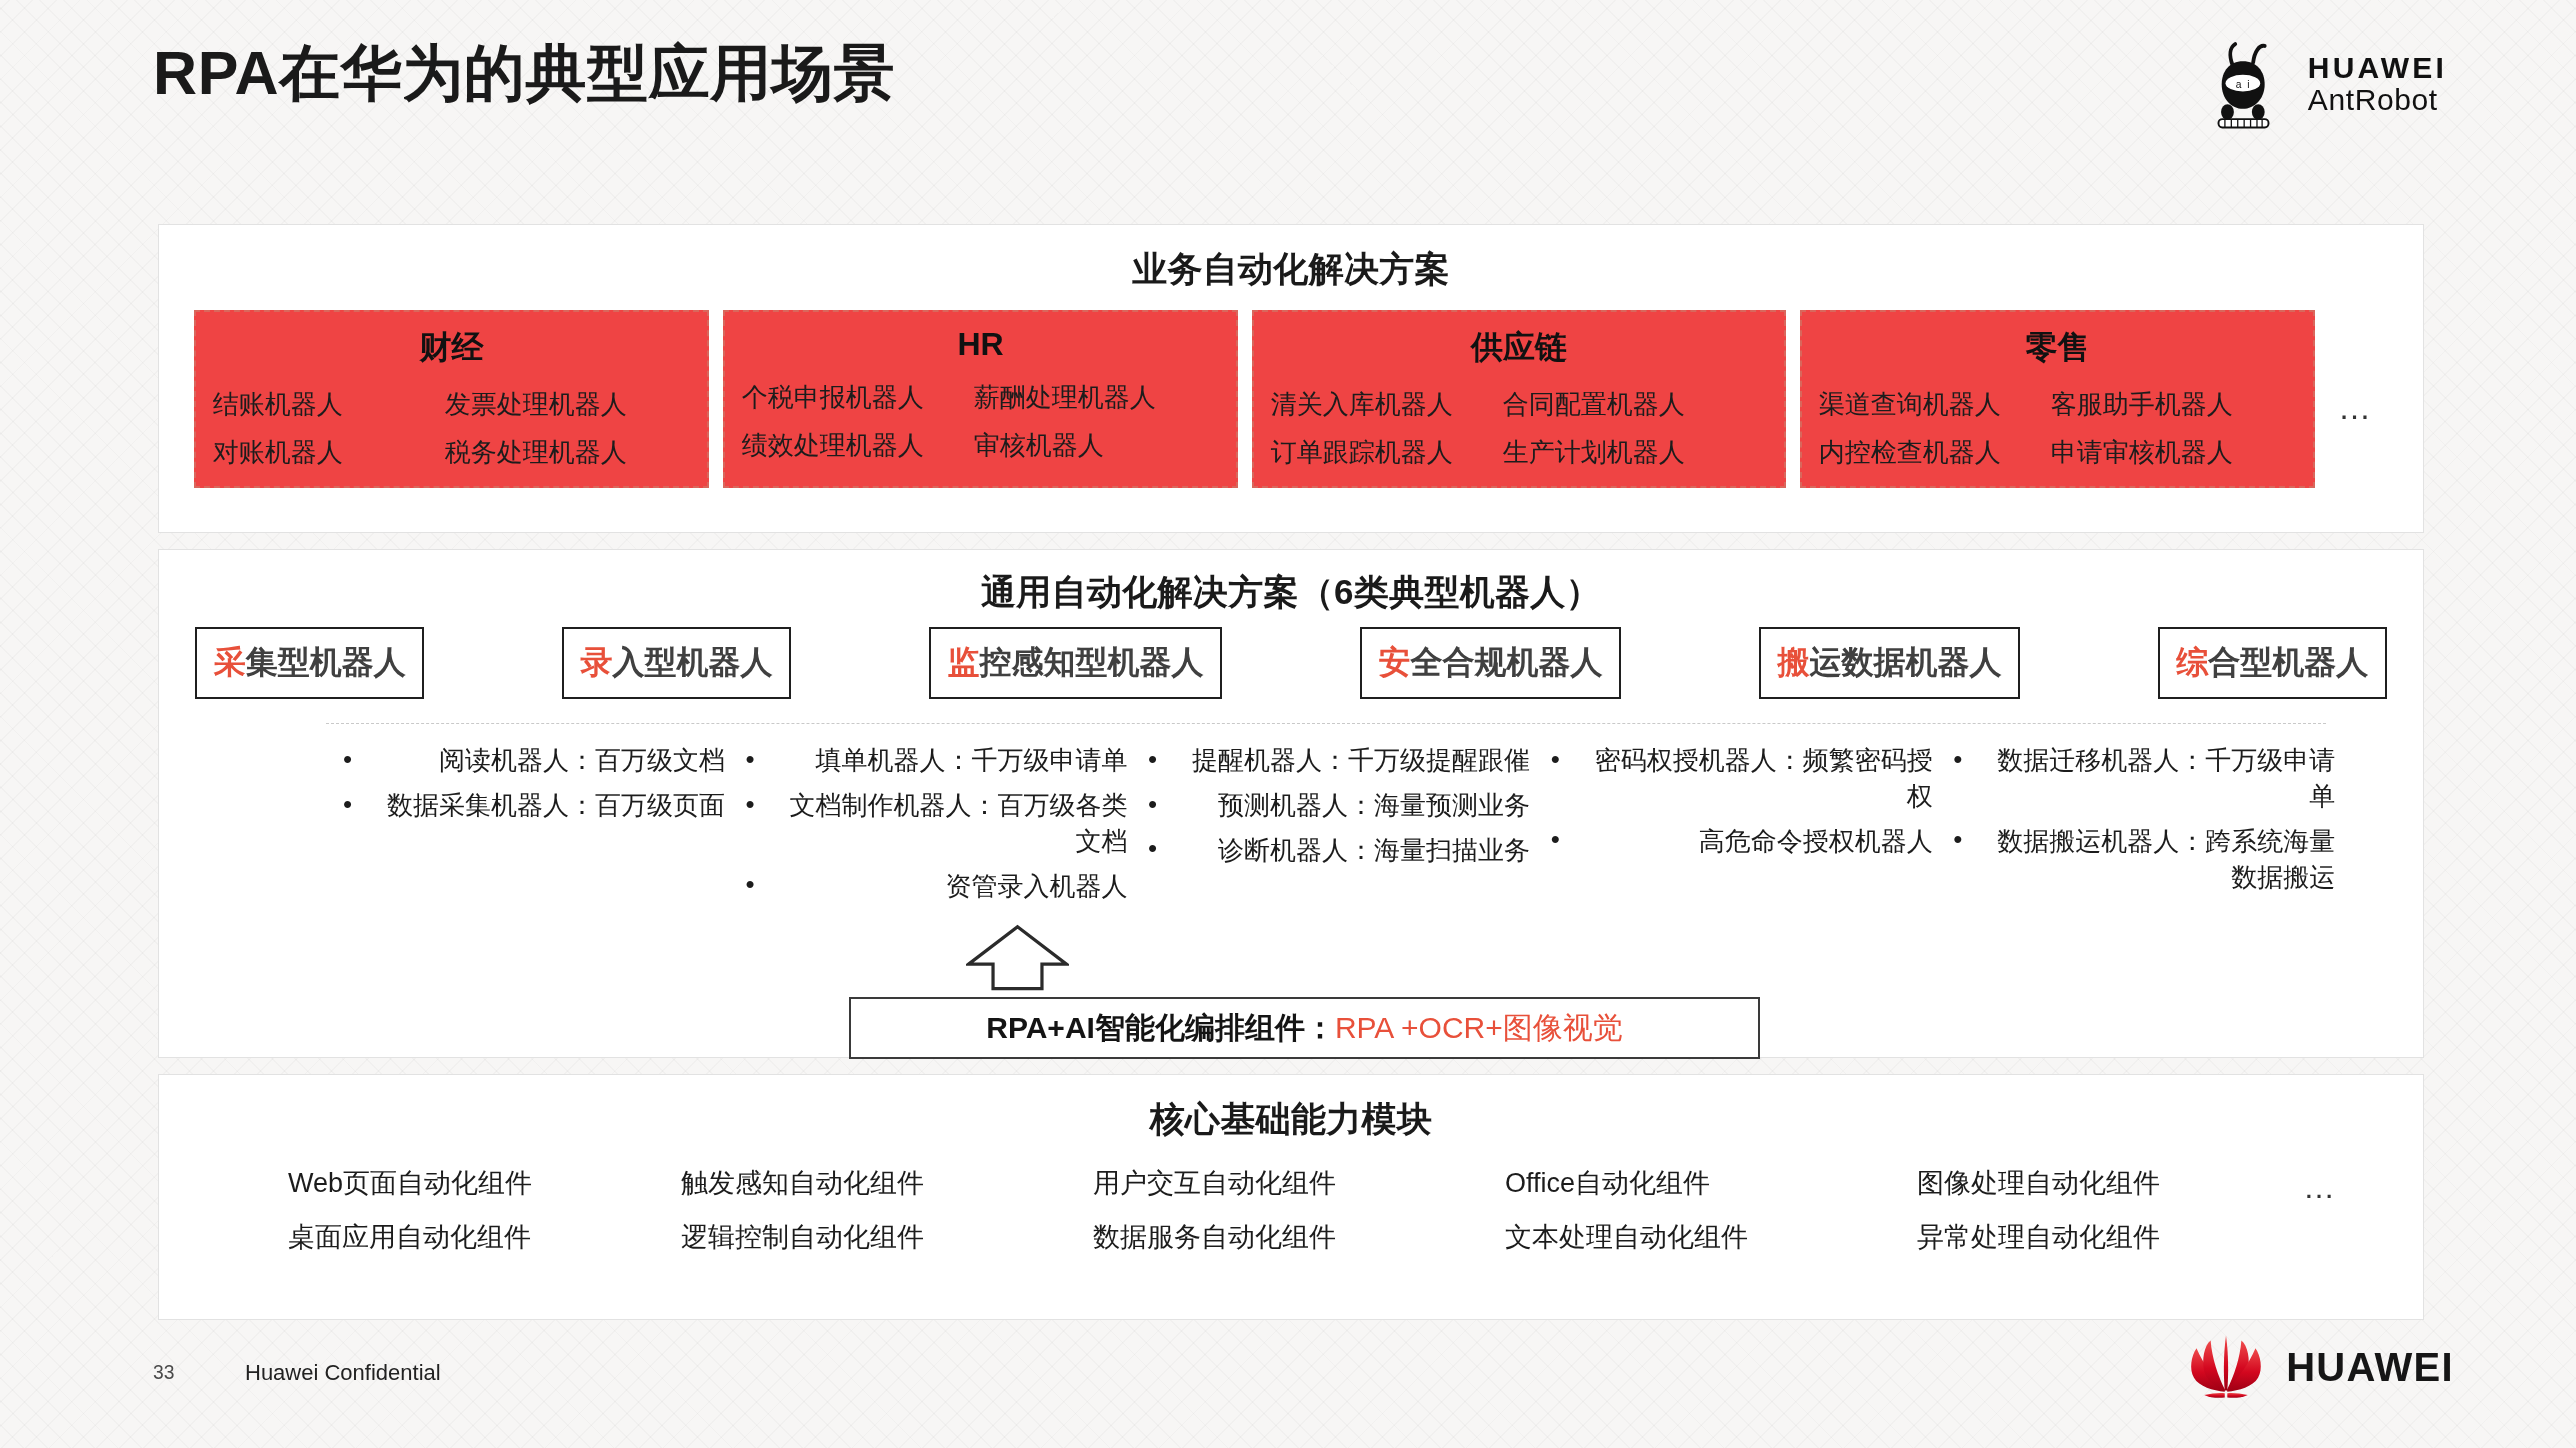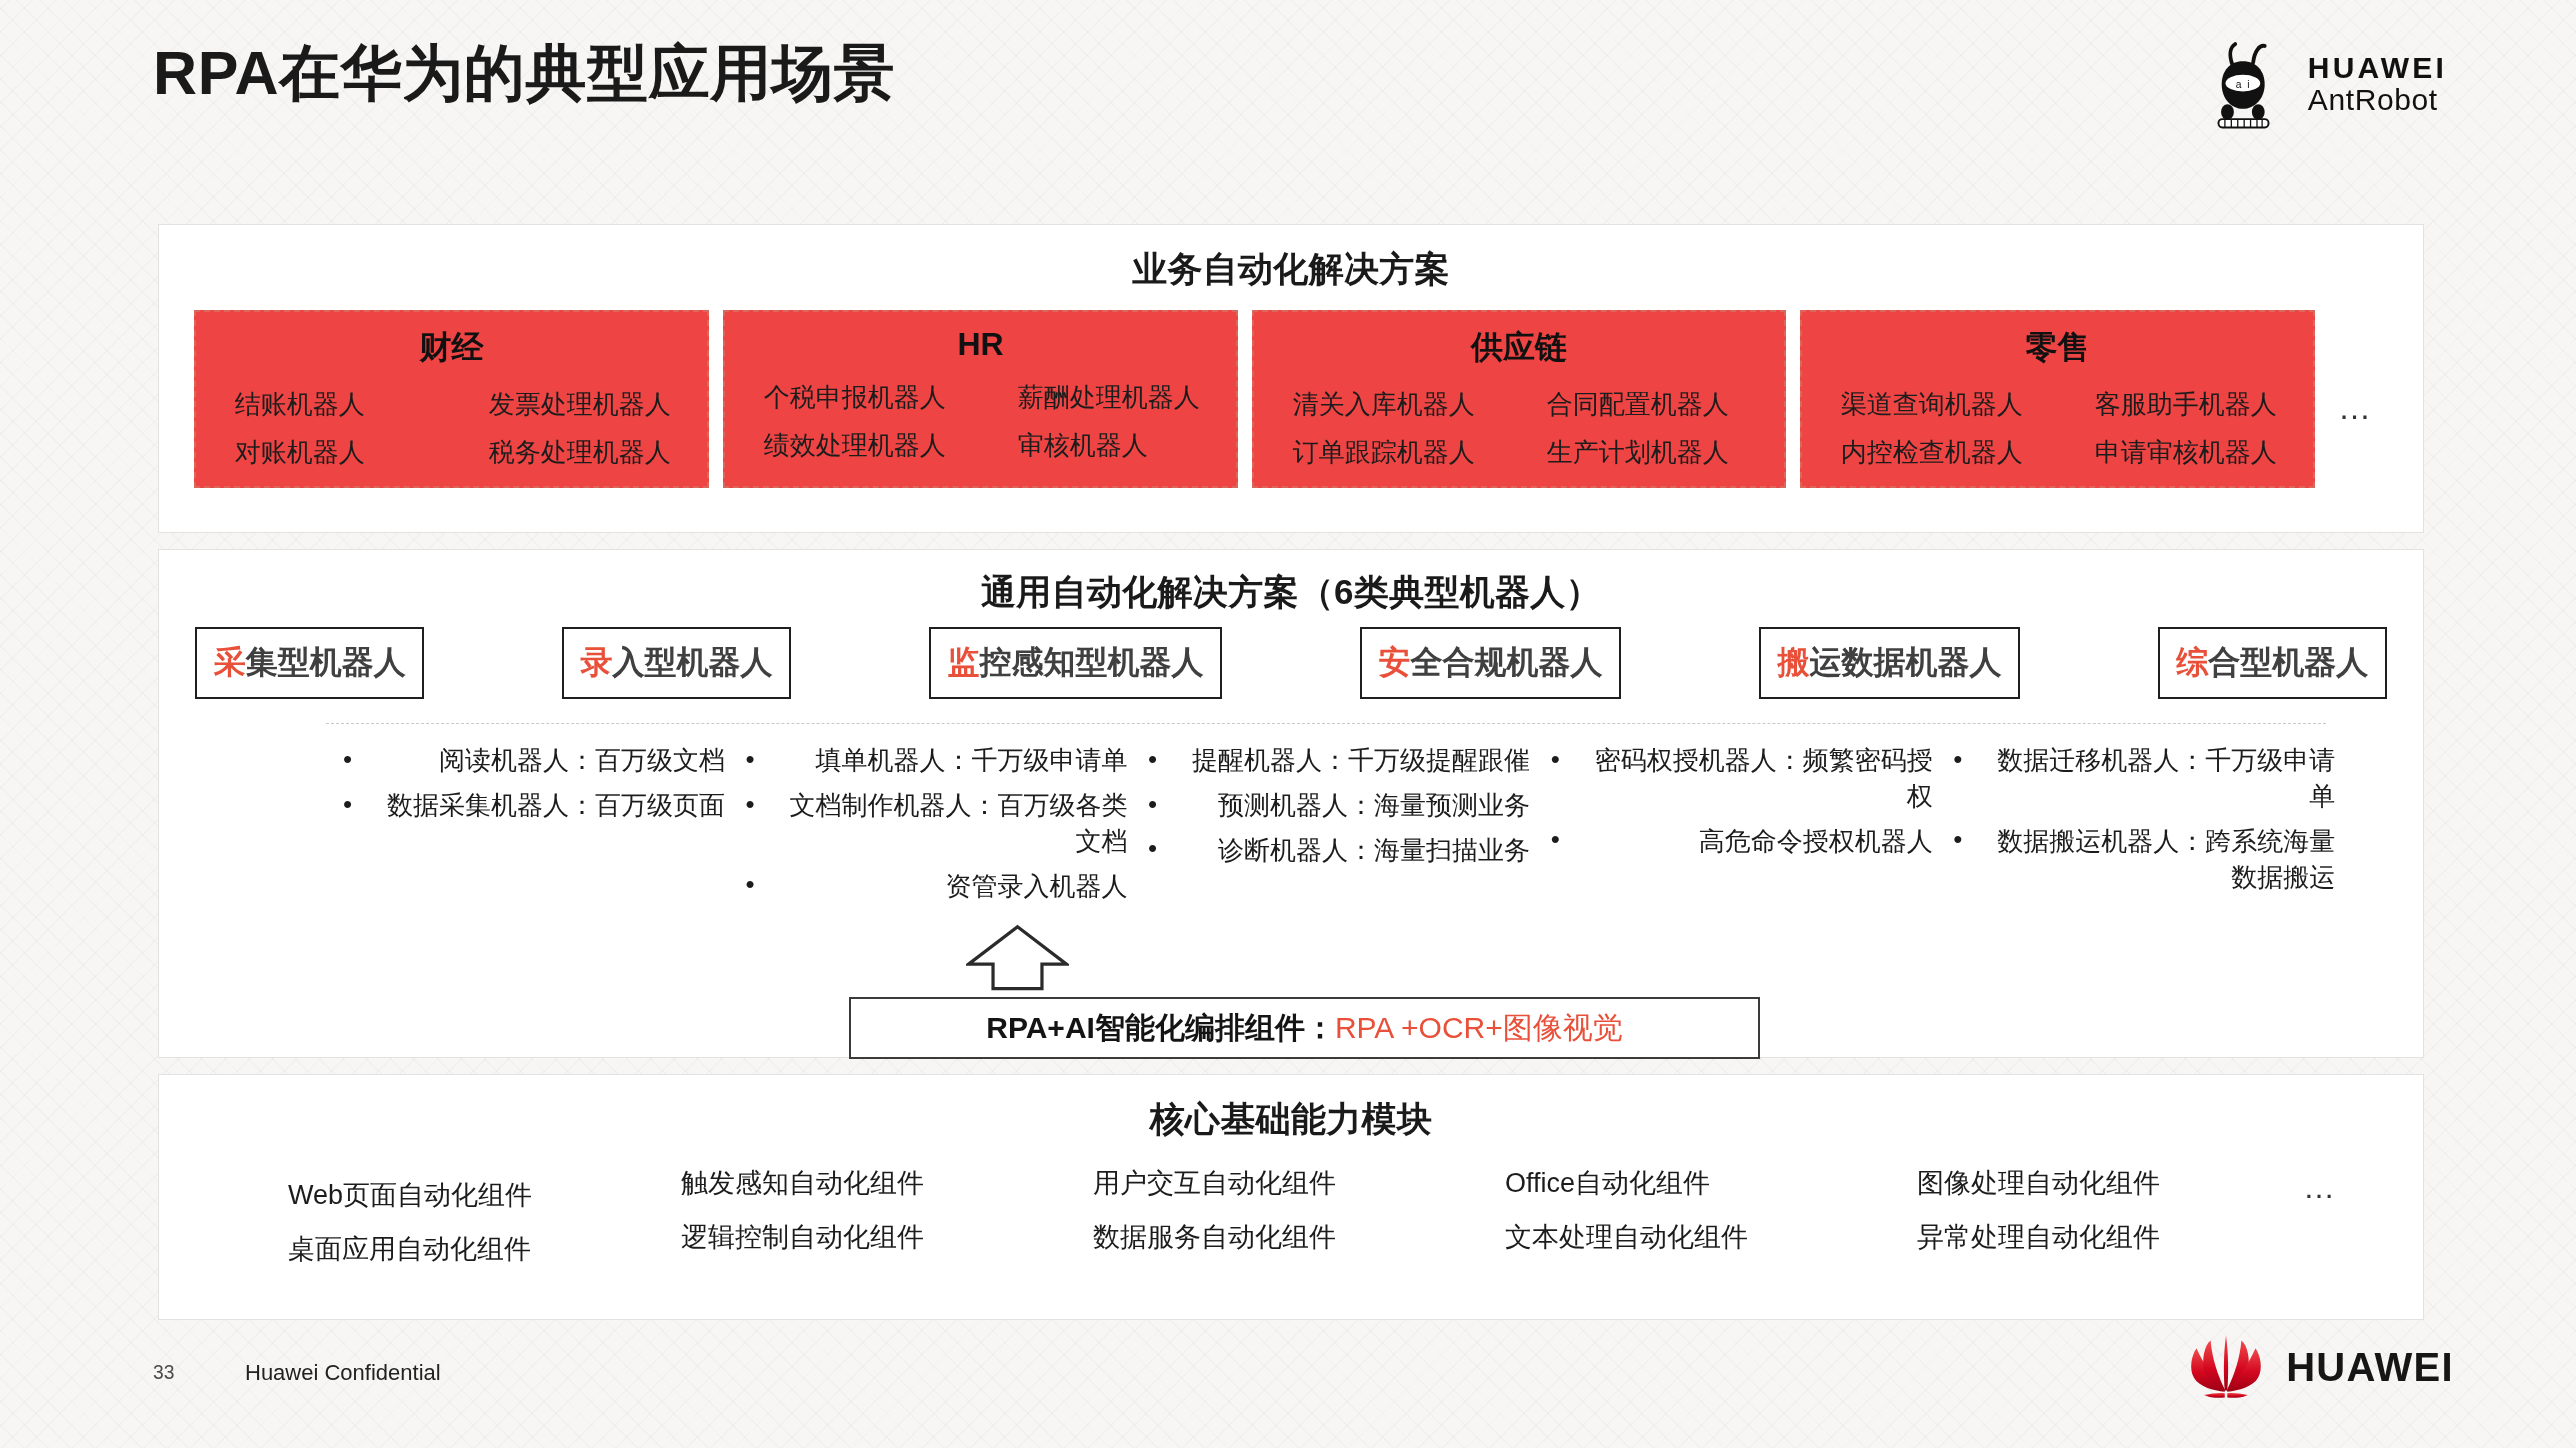--- a/index.html
+++ b/index.html
@@ -65,21 +65,21 @@
   #card-hr      { width: 515px; }
   #card-supply  { width: 534px; }
   #card-retail  { width: 515px; }
   .domain-name {
     text-align: center; font-size: 32px; font-weight: bold; color: #111;
     margin-bottom: 16.7px;
   }
   .bot-grid { display: flex; flex-direction: column; gap: 13px; }
   .bot-line { display: flex; gap: 26px; }
   .bot-line span {
-    font-size: 26px; color: #1c1c1c; white-space: nowrap; margin-left: 22px;
+    font-size: 26px; color: #1c1c1c; white-space: nowrap;
   }
   .bot-line .col-a { min-width: 206px; }
   .ellipsis-more {
     align-self: center; font-size: 33px; color: #333; letter-spacing: 2.6px;
     padding-left: 9px; margin-top: 18px;
   }
 
   
   .type-row {
     position: absolute; left: 36px; right: 36px; top: 77px;
@@ -129,21 +129,21 @@
   .orch-black { font-size: 30px; font-weight: bold; color: #141414; }
   .orch-red { font-size: 30px; color: #e8503a; font-weight: 400; }
 
   
   .core-row {
     position: absolute; left: 97px; right: 52px; top: 90px;
     display: flex; align-items: flex-start;
   }
   .core-col { display: flex; flex-direction: column; gap: 18px; }
   .core-col span { font-size: 27px; color: #1c1c1c; white-space: nowrap; }
-  #core-col-1 { width: 425px; padding-left: 32px; margin-top: 12px; }
+  #core-col-1 { width: 425px; padding-left: 32px; }
   #core-col-2 { width: 412px; }
   #core-col-3 { width: 412px; }
   #core-col-4 { width: 412px; }
   #core-col-5 { width: 386px; }
   .core-ellipsis { font-size: 32px; color: #333; letter-spacing: 2.6px; padding-top: 3.9px; }
 
   
   .footer-page {
     position: absolute; left: 153px; top: 1362px;
     font-size: 19.3px; color: #4a4a4a;

